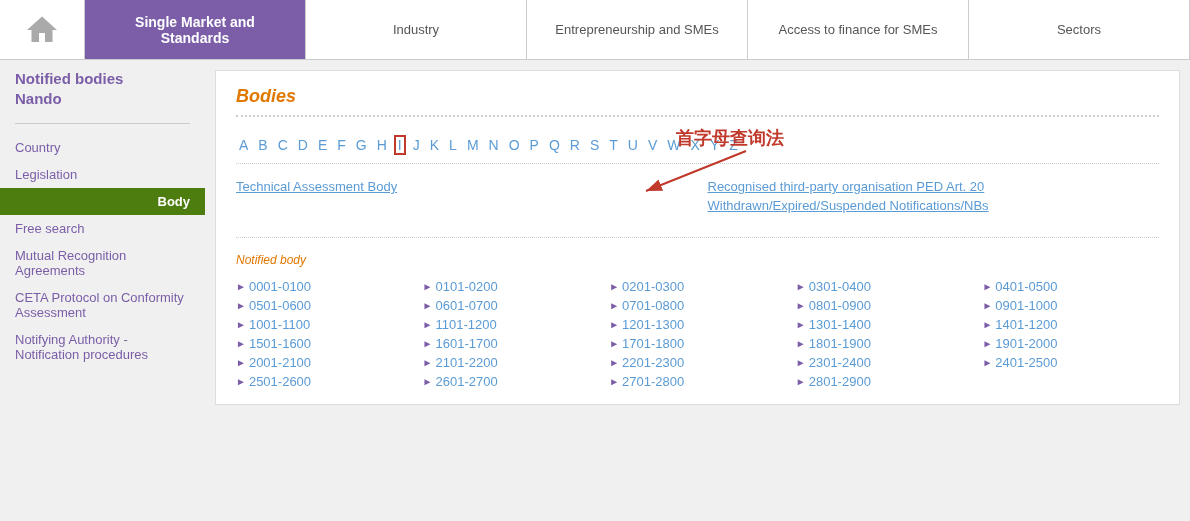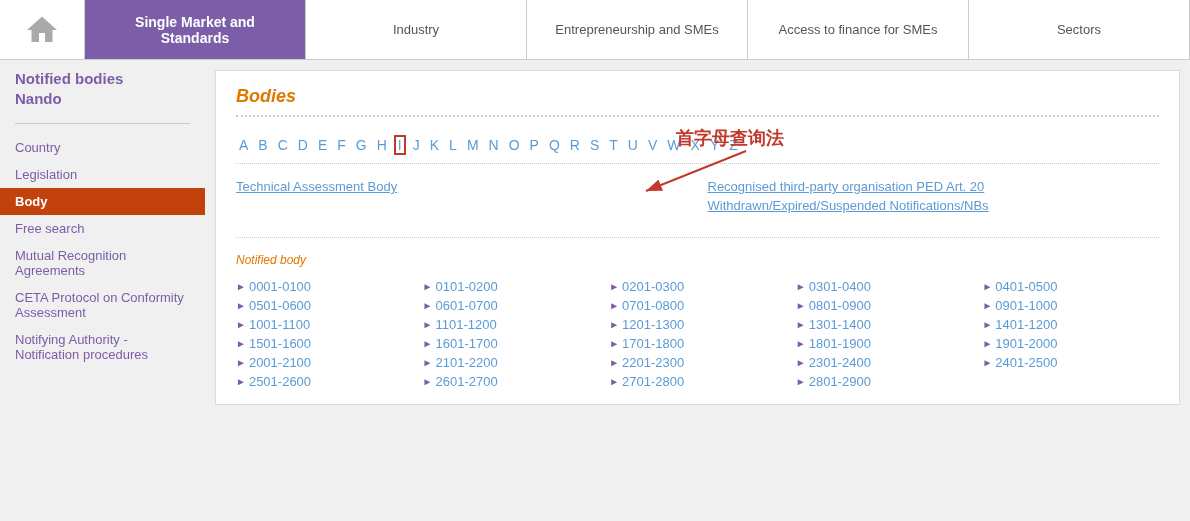--- a/index.html
+++ b/index.html
@@ -70,23 +70,24 @@
     }
     .sidebar-link {
       display: block;
       padding: 6px 15px;
       color: #7b5ea7;
       text-decoration: none;
       font-size: 13px;
       cursor: pointer;
     }
     .sidebar-link.active {
-      background: #c2410c;
+      background: #4d7c0f;
       color: #fff;
       font-weight: bold;
+      text-align: right;
     }
 
     
     .content {
       flex: 1;
       background: #fff;
       margin: 10px;
       padding: 15px 20px;
       border: 1px solid #ddd;
       position: relative;

